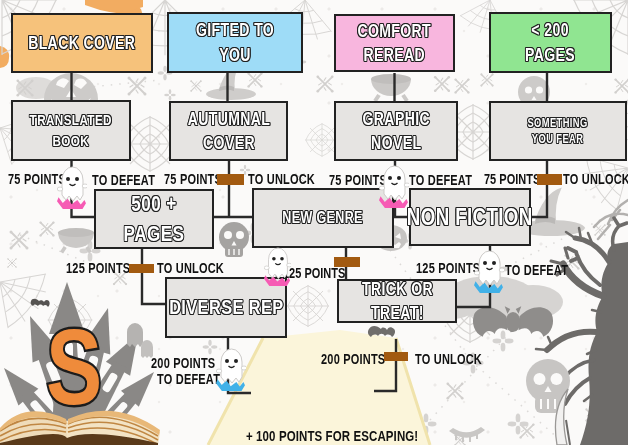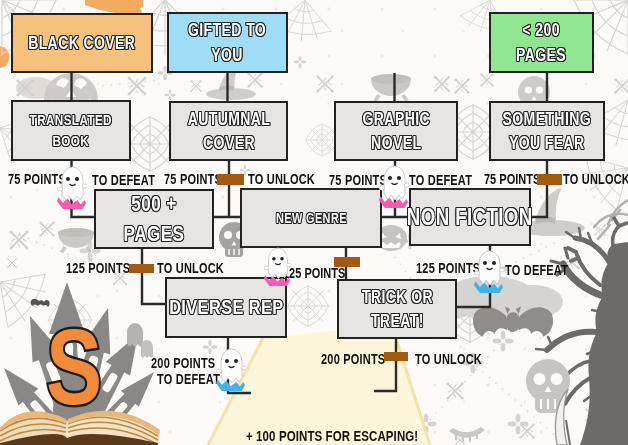--- a/index.html
+++ b/index.html
@@ -280,54 +280,57 @@
 <path d="M346 248V279"></path>
 <path d="M490 246V307H457"></path>
 <path d="M228 338V393H251"></path>
 <path d="M396 339V391H374"></path>
 </g>
 </svg>
 
 <div class="box" style="left:11px;top:13px;width:142px;height:60px;background:#F6C27B;font-size:18px">
       <span>BLACK COVER</span>
     </div>
-<div class="box" style="left:167px;top:12px;width:121px;height:61px;background:#9EDCF7;font-size:18px">
+<div class="box" style="left:167px;top:12px;width:136px;height:61px;background:#9EDCF7;font-size:18px">
       <span>GIFTED TO<br>YOU</span>
     </div>
-<div class="box" style="left:489px;top:12px;width:105px;height:61px;background:#90E591;font-size:18px">
+<div class="box" style="left:334px;top:14px;width:121px;height:58px;background:#F8B6DE;font-size:18px">
+      <span>COMFORT<br>REREAD</span>
+    </div>
+<div class="box" style="left:489px;top:12px;width:123px;height:61px;background:#90E591;font-size:18px">
       <span>&lt; 200<br>PAGES</span>
     </div>
 
 <div class="box gray" style="left:11px;top:100px;width:120px;height:61px;font-size:15px">
       <span>TRANSLATED<br>BOOK</span>
     </div>
 <div class="box gray" style="left:334px;top:101px;width:124px;height:60px;font-size:18px">
       <span>GRAPHIC<br>NOVEL</span>
     </div>
 <div class="box gray" style="left:169px;top:101px;width:119px;height:60px;font-size:18px">
       <span>AUTUMNAL<br>COVER</span>
     </div>
-<div class="box gray" style="left:489px;top:101px;width:116px;height:60px;font-size:18px">
+<div class="box gray" style="left:489px;top:101px;width:138px;height:60px;font-size:12px">
       <span>SOMETHING<br>YOU FEAR</span>
     </div>
 
 <div class="box gray" style="left:94px;top:189px;width:120px;height:60px;font-size:22px">
       <span>500 +<br>PAGES</span>
     </div>
-<div class="box gray" style="left:240px;top:188px;width:142px;height:60px;font-size:14px">
+<div class="box gray" style="left:252px;top:188px;width:142px;height:60px;font-size:16px">
       <span>NEW GENRE</span>
     </div>
 <div class="box gray" style="left:409px;top:188px;width:122px;height:58px;font-size:24px">
       <span>NON FICTION</span>
     </div>
 
 <div class="box gray" style="left:165px;top:277px;width:122px;height:61px;font-size:21px">
       <span>DIVERSE REP</span>
     </div>
-<div class="box gray" style="left:337px;top:279px;width:120px;height:60px;font-size:18px">
+<div class="box gray" style="left:337px;top:279px;width:120px;height:44px;font-size:18px">
       <span>TRICK OR<br>TREAT!</span>
     </div>
 
 
 <div class="lbl" style="left:8px;top:171px">75 POINTS</div>
 <div class="lbl" style="left:92px;top:172px">TO DEFEAT</div>
 <div class="lbl" style="left:164px;top:171px">75 POINTS</div>
 <div class="bar" style="left:217px;top:174px;width:27px;height:11px"></div>
 <div class="lbl" style="left:248px;top:171px">TO UNLOCK</div>
 <div class="lbl" style="left:329px;top:172px">75 POINTS</div>

